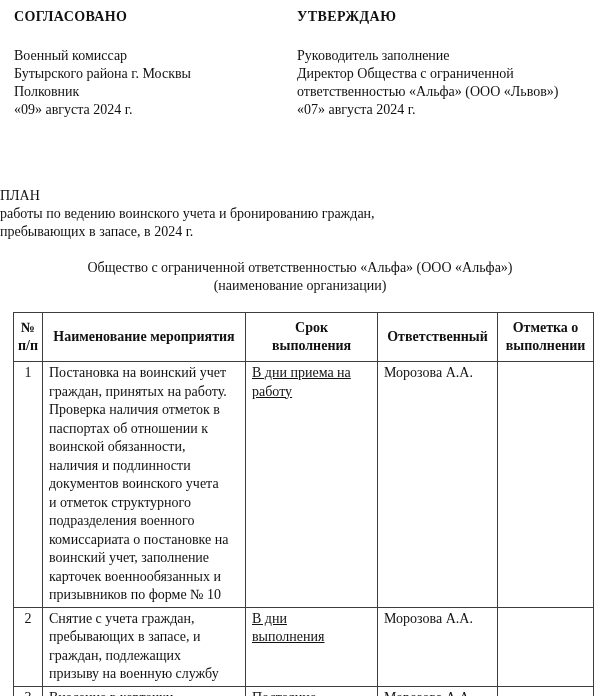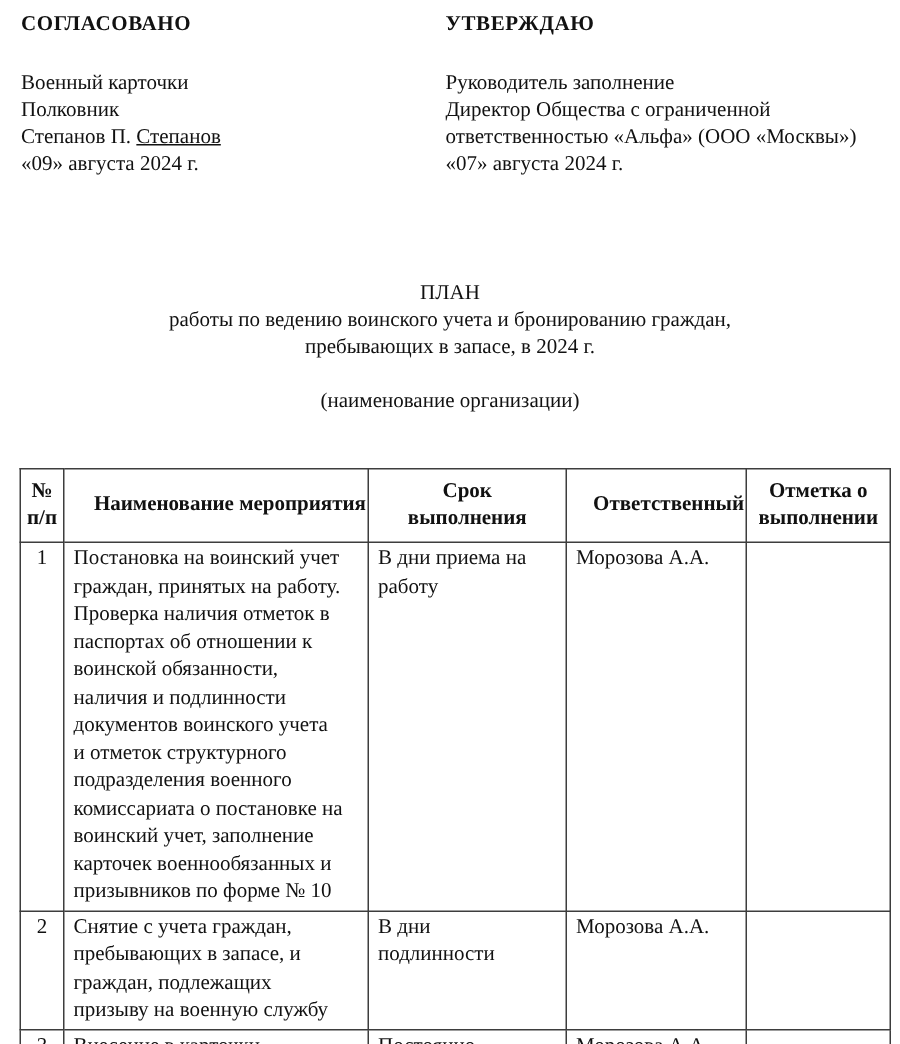--- a/index.html
+++ b/index.html
@@ -33,21 +33,20 @@
   }
   .approval-line { white-space: nowrap; }
   .signature-name { text-decoration: underline; }
 
   
   .title-block {
     position: absolute;
     top: 187px;
     left: 0;
     width: 600px;
-    text-align: center;
   }
   .org-block {
     position: absolute;
     top: 259px;
     left: 0;
     width: 600px;
     text-align: center;
   }
 
   
@@ -73,63 +72,64 @@
   }
   table.plan th {
     font-weight: bold;
     text-align: center;
     vertical-align: middle;
     height: 44px;
     padding: 2px 1px;
     line-height: 18px;
   }
   table.plan th.h3 { padding: 2px 14px; }
-  table.plan th.h2, table.plan th.h4 { white-space: nowrap; text-align: right; }
+  table.plan th.h2, table.plan th.h4 { white-space: nowrap; }
   table.plan td {
     vertical-align: top;
     text-align: left;
     padding: 2px 16px 2px 6px;
   }
   table.plan td.num {
     text-align: center;
     padding: 2px 1px;
   }
-  table.plan td.term { white-space: pre-line; }
+  table.plan td.term { white-space: pre-line; text-decoration: underline; }
   tr.row1 td { height: 236px; }
   tr.row2 td { height: 74px; }
   tr.row3 td { height: 60px; }
 </style>
 </head>
 <body>
 
 <div class="page">
 
   <div class="approval-block left">
     <div class="approval-heading">СОГЛАСОВАНО</div>
-    <div class="approval-line">Военный карточки</div>
+    <div class="approval-line">Военный комиссар</div>
+    <div class="approval-line">Бутырского района г. Москвы</div>
     <div class="approval-line">Полковник</div>
-    <div class="approval-line"><span>Степанов П. </span><span class="signature-name">Степанов</span></div>
     <div class="approval-line">«09» августа 2024 г.</div>
   </div>
 
   <div class="approval-block right">
     <div class="approval-heading">УТВЕРЖДАЮ</div>
     <div class="approval-line">Руководитель заполнение</div>
     <div class="approval-line">Директор Общества с ограниченной</div>
-    <div class="approval-line">ответственностью «Альфа» (ООО «Москвы»)</div>
+    <div class="approval-line">ответственностью «Альфа» (ООО «Львов»)</div>
     <div class="approval-line">«07» августа 2024 г.</div>
   </div>
 
   <div class="title-block">
     <div>ПЛАН</div>
     <div>работы по ведению воинского учета и бронированию граждан,</div>
     <div>пребывающих в запасе, в 2024 г.</div>
   </div>
 
   <div class="org-block">
+    <div>Общество с ограниченной ответственностью «Альфа» (ООО «Альфа»)</div>
     <div>(наименование организации)</div>
   </div>
 
   <table class="plan">
     <colgroup>
       <col class="c1">
         <col class="c2">
         <col class="c3">
         <col class="c4">
         <col class="c5">
@@ -148,21 +148,21 @@
         <td class="num">1</td>
         <td>Постановка на воинский учет граждан, принятых на работу. Проверка наличия отметок в паспортах об отношении к воинской обязанности, наличия и подлинности документов воинского учета и отметок структурного подразделения военного комиссариата о постановке на воинский учет, заполнение карточек военнообязанных и призывников по форме № 10</td>
         <td class="term">В дни приема на работу</td>
         <td>Морозова А.А.</td>
         <td></td>
       </tr>
       <tr class="row2">
         <td class="num">2</td>
         <td>Снятие с учета граждан, пребывающих в запасе, и граждан, подлежащих призыву на военную службу</td>
         <td class="term">В дни
-подлинности</td>
+выполнения</td>
         <td>Морозова А.А.</td>
         <td></td>
       </tr>
       <tr class="row3">
         <td class="num">3</td>
         <td>Внесение в карточки</td>
         <td class="term">Постоянно</td>
         <td>Морозова А.А.</td>
         <td></td>
       </tr>

